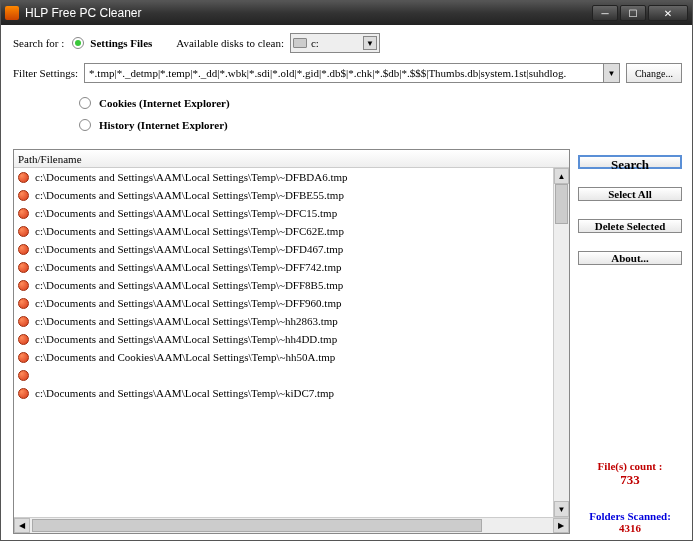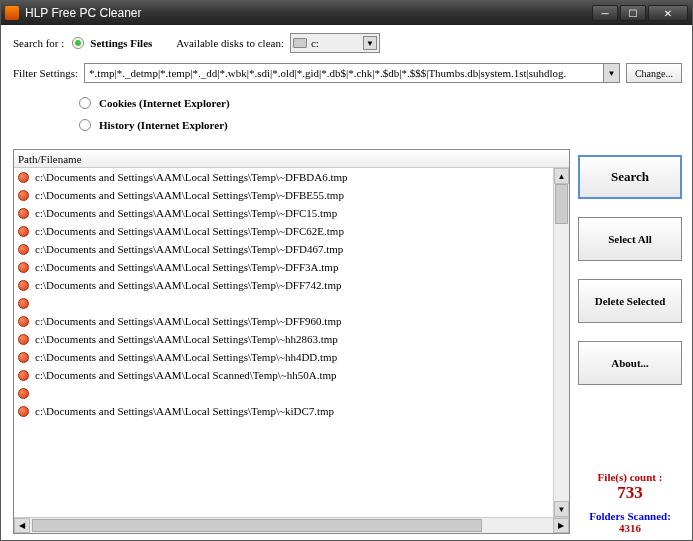--- a/index.html
+++ b/index.html
@@ -243,37 +243,37 @@
 .side {
   width: 104px;
   display: flex;
   flex-direction: column;
   gap: 18px;
   padding-top: 6px;
 }
 .side-btn {
   border: 1px solid #888;
   background: linear-gradient(to bottom, #fff, #e8e8e8);
-  height: 44px;
+  height: 14px;
   cursor: pointer;
   font-family: inherit;
   font-size: 11px;
   font-weight: bold;
 }
 .side-btn.search {
   border: 2px solid #5a8fd6;
   font-size: 13px;
 }
 .stats {
   margin-top: auto;
   text-align: center;
   font-weight: bold;
 }
 .stats .lbl1 { color: #c00000; font-size: 11px; }
-.stats .val1 { color: #c00000; font-size: 17px; margin-bottom: 7px; }
+.stats .val1 { color: #c00000; font-size: 13px; margin-bottom: 22px; }
 .stats .lbl2 { color: #0000dd; font-size: 11px; }
 .stats .val2 { color: #c00000; font-size: 11px; }
 </style>
 </head>
 <body>
 
 <div class="window">
   <div class="titlebar">
     <div class="app-icon"></div>
     <div class="title">HLP Free PC Cleaner</div>
@@ -340,44 +340,41 @@
               <div class="list-row">
                 <div class="file-icon"></div>
                 <span>c:\Documents and Settings\AAM\Local Settings\Temp\~DFC62E.tmp</span>
               </div>
               <div class="list-row">
                 <div class="file-icon"></div>
                 <span>c:\Documents and Settings\AAM\Local Settings\Temp\~DFD467.tmp</span>
               </div>
               <div class="list-row">
                 <div class="file-icon"></div>
-                <span>c:\Documents and Settings\AAM\Local Settings\Temp\~DFF3A.tmp</span>
-              </div>
-              <div class="list-row">
-                <div class="file-icon"></div>
                 <span>c:\Documents and Settings\AAM\Local Settings\Temp\~DFF742.tmp</span>
               </div>
               <div class="list-row">
                 <div class="file-icon"></div>
+                <span>c:\Documents and Settings\AAM\Local Settings\Temp\~DFF8B5.tmp</span>
               </div>
               <div class="list-row">
                 <div class="file-icon"></div>
                 <span>c:\Documents and Settings\AAM\Local Settings\Temp\~DFF960.tmp</span>
               </div>
               <div class="list-row">
                 <div class="file-icon"></div>
                 <span>c:\Documents and Settings\AAM\Local Settings\Temp\~hh2863.tmp</span>
               </div>
               <div class="list-row">
                 <div class="file-icon"></div>
                 <span>c:\Documents and Settings\AAM\Local Settings\Temp\~hh4DD.tmp</span>
               </div>
               <div class="list-row">
                 <div class="file-icon"></div>
-                <span>c:\Documents and Settings\AAM\Local Scanned\Temp\~hh50A.tmp</span>
+                <span>c:\Documents and Cookies\AAM\Local Settings\Temp\~hh50A.tmp</span>
               </div>
               <div class="list-row">
                 <div class="file-icon"></div>
               </div>
               <div class="list-row">
                 <div class="file-icon"></div>
                 <span>c:\Documents and Settings\AAM\Local Settings\Temp\~kiDC7.tmp</span>
               </div>
             </div>
           <div class="vscroll">

